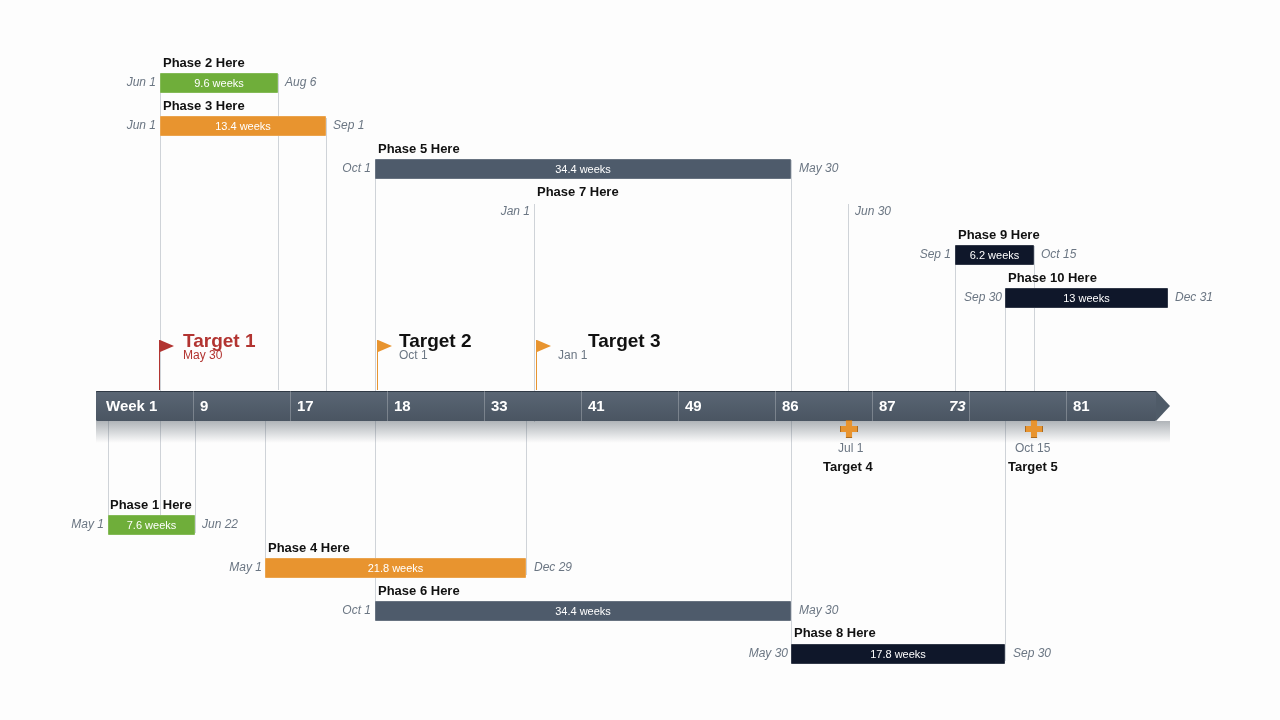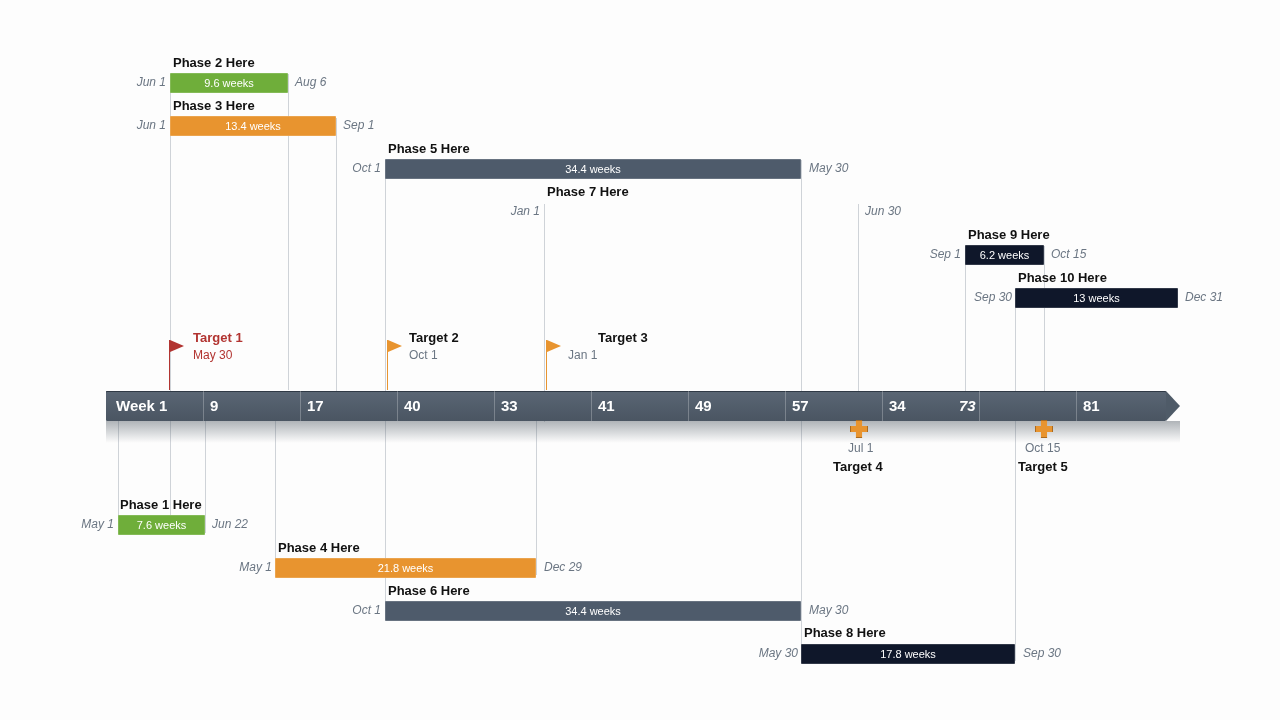--- a/index.html
+++ b/index.html
@@ -1,17 +1,17 @@
 <!DOCTYPE html>
 <html><head>
 <meta charset="utf-8">
 <style>
   * { box-sizing: border-box; margin: 0; padding: 0; }
   html, body { width: 1280px; height: 720px; font-family: "Segoe UI", Arial, sans-serif; background: #fdfdfd; color: #222; }
-  #canvas { position: relative; width: 1084px; height: 720px; margin-left: 10px; }
+  #canvas { position: relative; width: 1084px; height: 720px; }
 
   .axis-band {
     position: absolute; height: 30px;
     background: linear-gradient(#5a6674, #4a5562);
     color: #fff; font-weight: 600; font-size: 15px;
     border-radius: 1px;
     box-shadow: 0 1px 0 #2f3945 inset;
   }
   .axis-band::after {
     content: ""; position: absolute; right: -14px; top: 0;
@@ -47,21 +47,21 @@
   .bar span.txt { color: #fff; display: block; }
 
   .lbl { position: absolute; font-size: 13px; font-weight: 700; color: #111; white-space: nowrap; }
   .date { position: absolute; font-size: 12px; color: #6b7683; white-space: nowrap; font-style: italic; }
   .date.r { text-align: left; }
   .date.l { text-align: right; }
 
   .flag-pole { position: absolute; width: 1px; background: #888; }
   .flag-pole.red { background: #b23431; }
   .flag-pole.orange { background: #e8942f; }
-  .flag-label { position: absolute; font-size: 13px; font-weight: 700; white-space: nowrap; }
+  .flag-label { position: absolute; font-size: 19px; font-weight: 700; white-space: nowrap; }
   .flag-date  { position: absolute; font-size: 12px; color: #6b7683; white-space: nowrap; }
   .flag-label.red, .flag-date.red { color: #b23431; }
 
   .flag-tri { position: absolute; width: 0; height: 0; }
   .flag-tri.red  { border-top: 6px solid transparent; border-bottom: 6px solid transparent; border-left: 14px solid #b23431; }
   .flag-tri.orange { border-top: 6px solid transparent; border-bottom: 6px solid transparent; border-left: 14px solid #e8942f; }
 
   .cross-marker {
     position: absolute; width: 18px; height: 18px;
     background: #e8942f; border: 1px solid #aa6a1f;
@@ -144,31 +144,31 @@
   <div class="flag-label" style="left:588px; top:330px; color:#111;">Target 3</div>
   <div class="flag-date" style="left:558px; top:348px;">Jan 1</div>
 
   <div class="axis-band" style="left:96px; top:391px; width:1060px;">
     <span class="axis-tick" style="left:10px;">Week 1</span>
     <span class="axis-sep" style="left:97px;"></span>
     <span class="axis-tick" style="left:104px;">9</span>
     <span class="axis-sep" style="left:194px;"></span>
     <span class="axis-tick" style="left:201px;">17</span>
     <span class="axis-sep" style="left:291px;"></span>
-    <span class="axis-tick" style="left:298px;">40</span>
+    <span class="axis-tick" style="left:298px;">18</span>
     <span class="axis-sep" style="left:388px;"></span>
     <span class="axis-tick" style="left:395px;">33</span>
     <span class="axis-sep" style="left:485px;"></span>
     <span class="axis-tick" style="left:492px;">41</span>
     <span class="axis-sep" style="left:582px;"></span>
     <span class="axis-tick" style="left:589px;">49</span>
     <span class="axis-sep" style="left:679px;"></span>
-    <span class="axis-tick" style="left:686px;">57</span>
+    <span class="axis-tick" style="left:686px;">86</span>
     <span class="axis-sep" style="left:776px;"></span>
-    <span class="axis-tick" style="left:783px;">34</span>
+    <span class="axis-tick" style="left:783px;">87</span>
     <span class="axis-sep" style="left:873px;"></span>
     <span class="axis-tick" style="left:853px;font-style:italic;">73</span>
     <span class="axis-sep" style="left:970px;"></span>
     <span class="axis-tick" style="left:977px;">81</span>
   </div>
   <div class="axis-shadow" style="left:96px; top:421px; width:1074px;"></div>
 
   <div class="cross-marker" style="left:840px; top:420px;"></div>
   <div class="below-date" style="left:838px; top:441px;">Jul 1</div>
   <div class="below-lbl" style="left:823px; top:459px;">Target 4</div>

